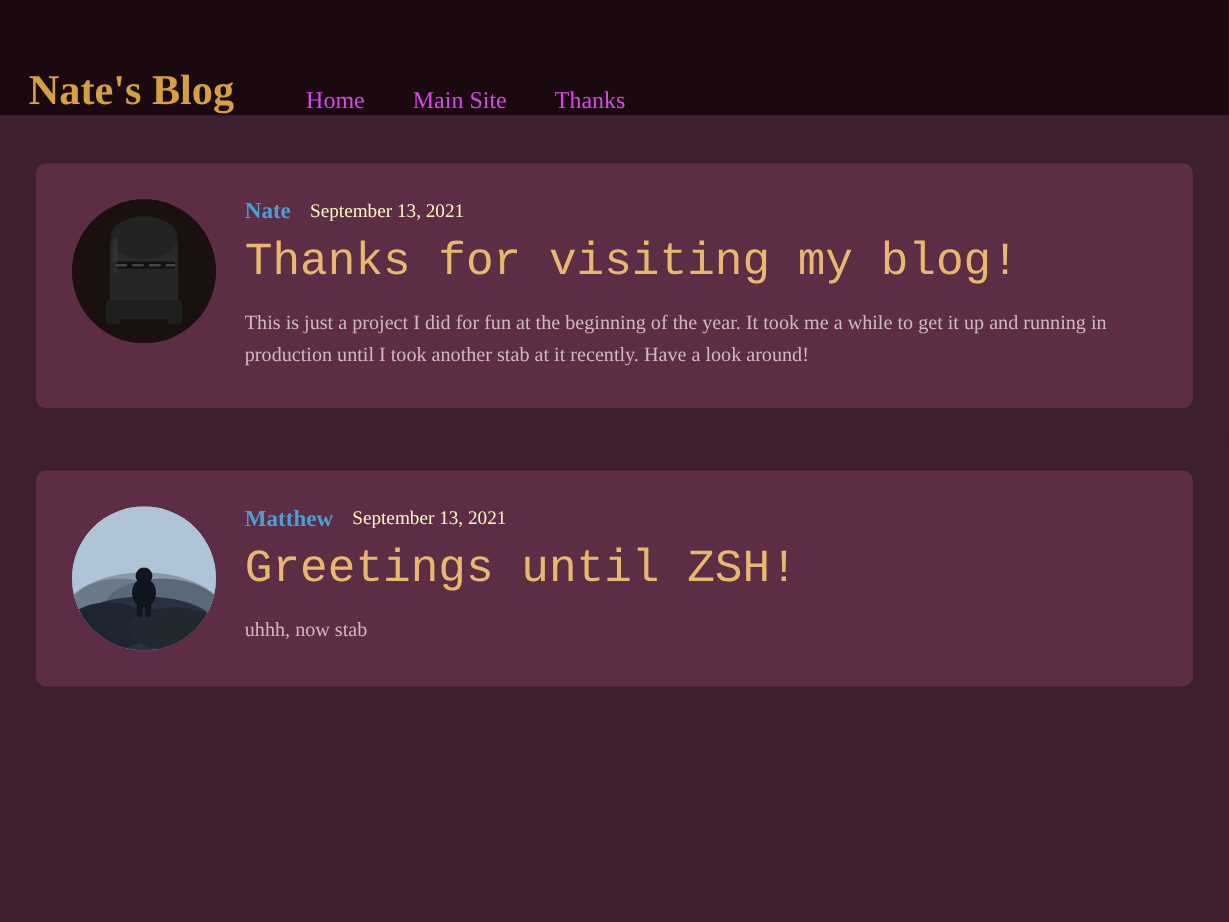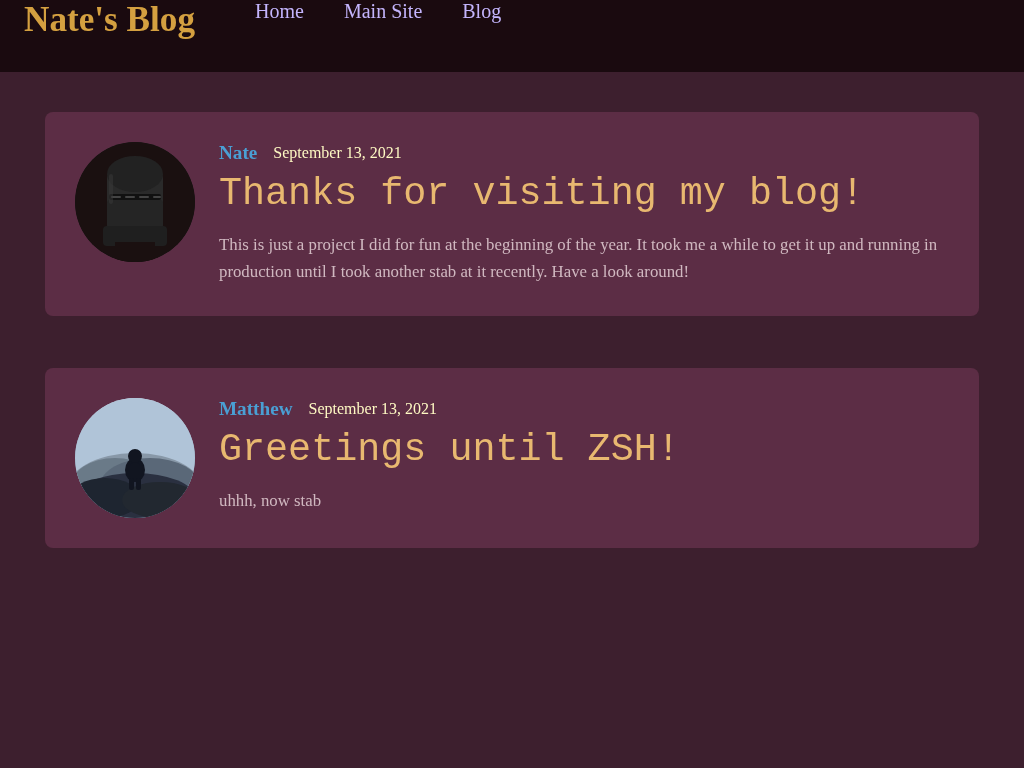--- a/index.html
+++ b/index.html
@@ -12,50 +12,50 @@
       background-color: #3d1f2e;
       font-family: 'Georgia', serif;
       min-height: 768px;
       overflow-x: hidden;
     }
 
     
     nav {
       background-color: #1a0a0f;
       display: flex;
-      align-items: flex-start;
+      align-items: flex-end;
       padding: 0 24px;
-      height: 72px;
+      height: 96px;
     }
 
     .nav-brand {
       color: #d4a040;
       font-size: 2.2rem;
       font-weight: bold;
       font-family: 'Georgia', serif;
       margin-right: 60px;
       white-space: nowrap;
     }
 
     .nav-links {
       display: flex;
       gap: 40px;
     }
 
     .nav-link {
-      color: #c4b5fd;
+      color: #d946ef;
       font-size: 1.25rem;
       text-decoration: none;
       font-family: 'Georgia', serif;
       cursor: pointer;
     }
 
     
     .main-content {
-      padding: 20px 15px;
+      padding: 20px 0;
     }
 
     
     .post-card {
       background-color: #5c2d45;
       margin: 20px 30px;
       border-radius: 8px;
       padding: 30px 30px 30px 30px;
       display: flex;
       gap: 24px;
@@ -136,21 +136,21 @@
     }
   </style>
 </head>
 <body>
 
 <nav>
   <span class="nav-brand">Nate's Blog</span>
   <div class="nav-links">
     <a class="nav-link" href="#">Home</a>
     <a class="nav-link" href="#">Main Site</a>
-    <a class="nav-link" href="#">Blog</a>
+    <a class="nav-link" href="#">Thanks</a>
   </div>
 </nav>
 
 <main class="main-content">
 
   <article class="post-card">
     <div class="avatar-container">
       <div class="avatar avatar-nate">
 
         <svg viewBox="0 0 120 120" xmlns="http://www.w3.org/2000/svg">

